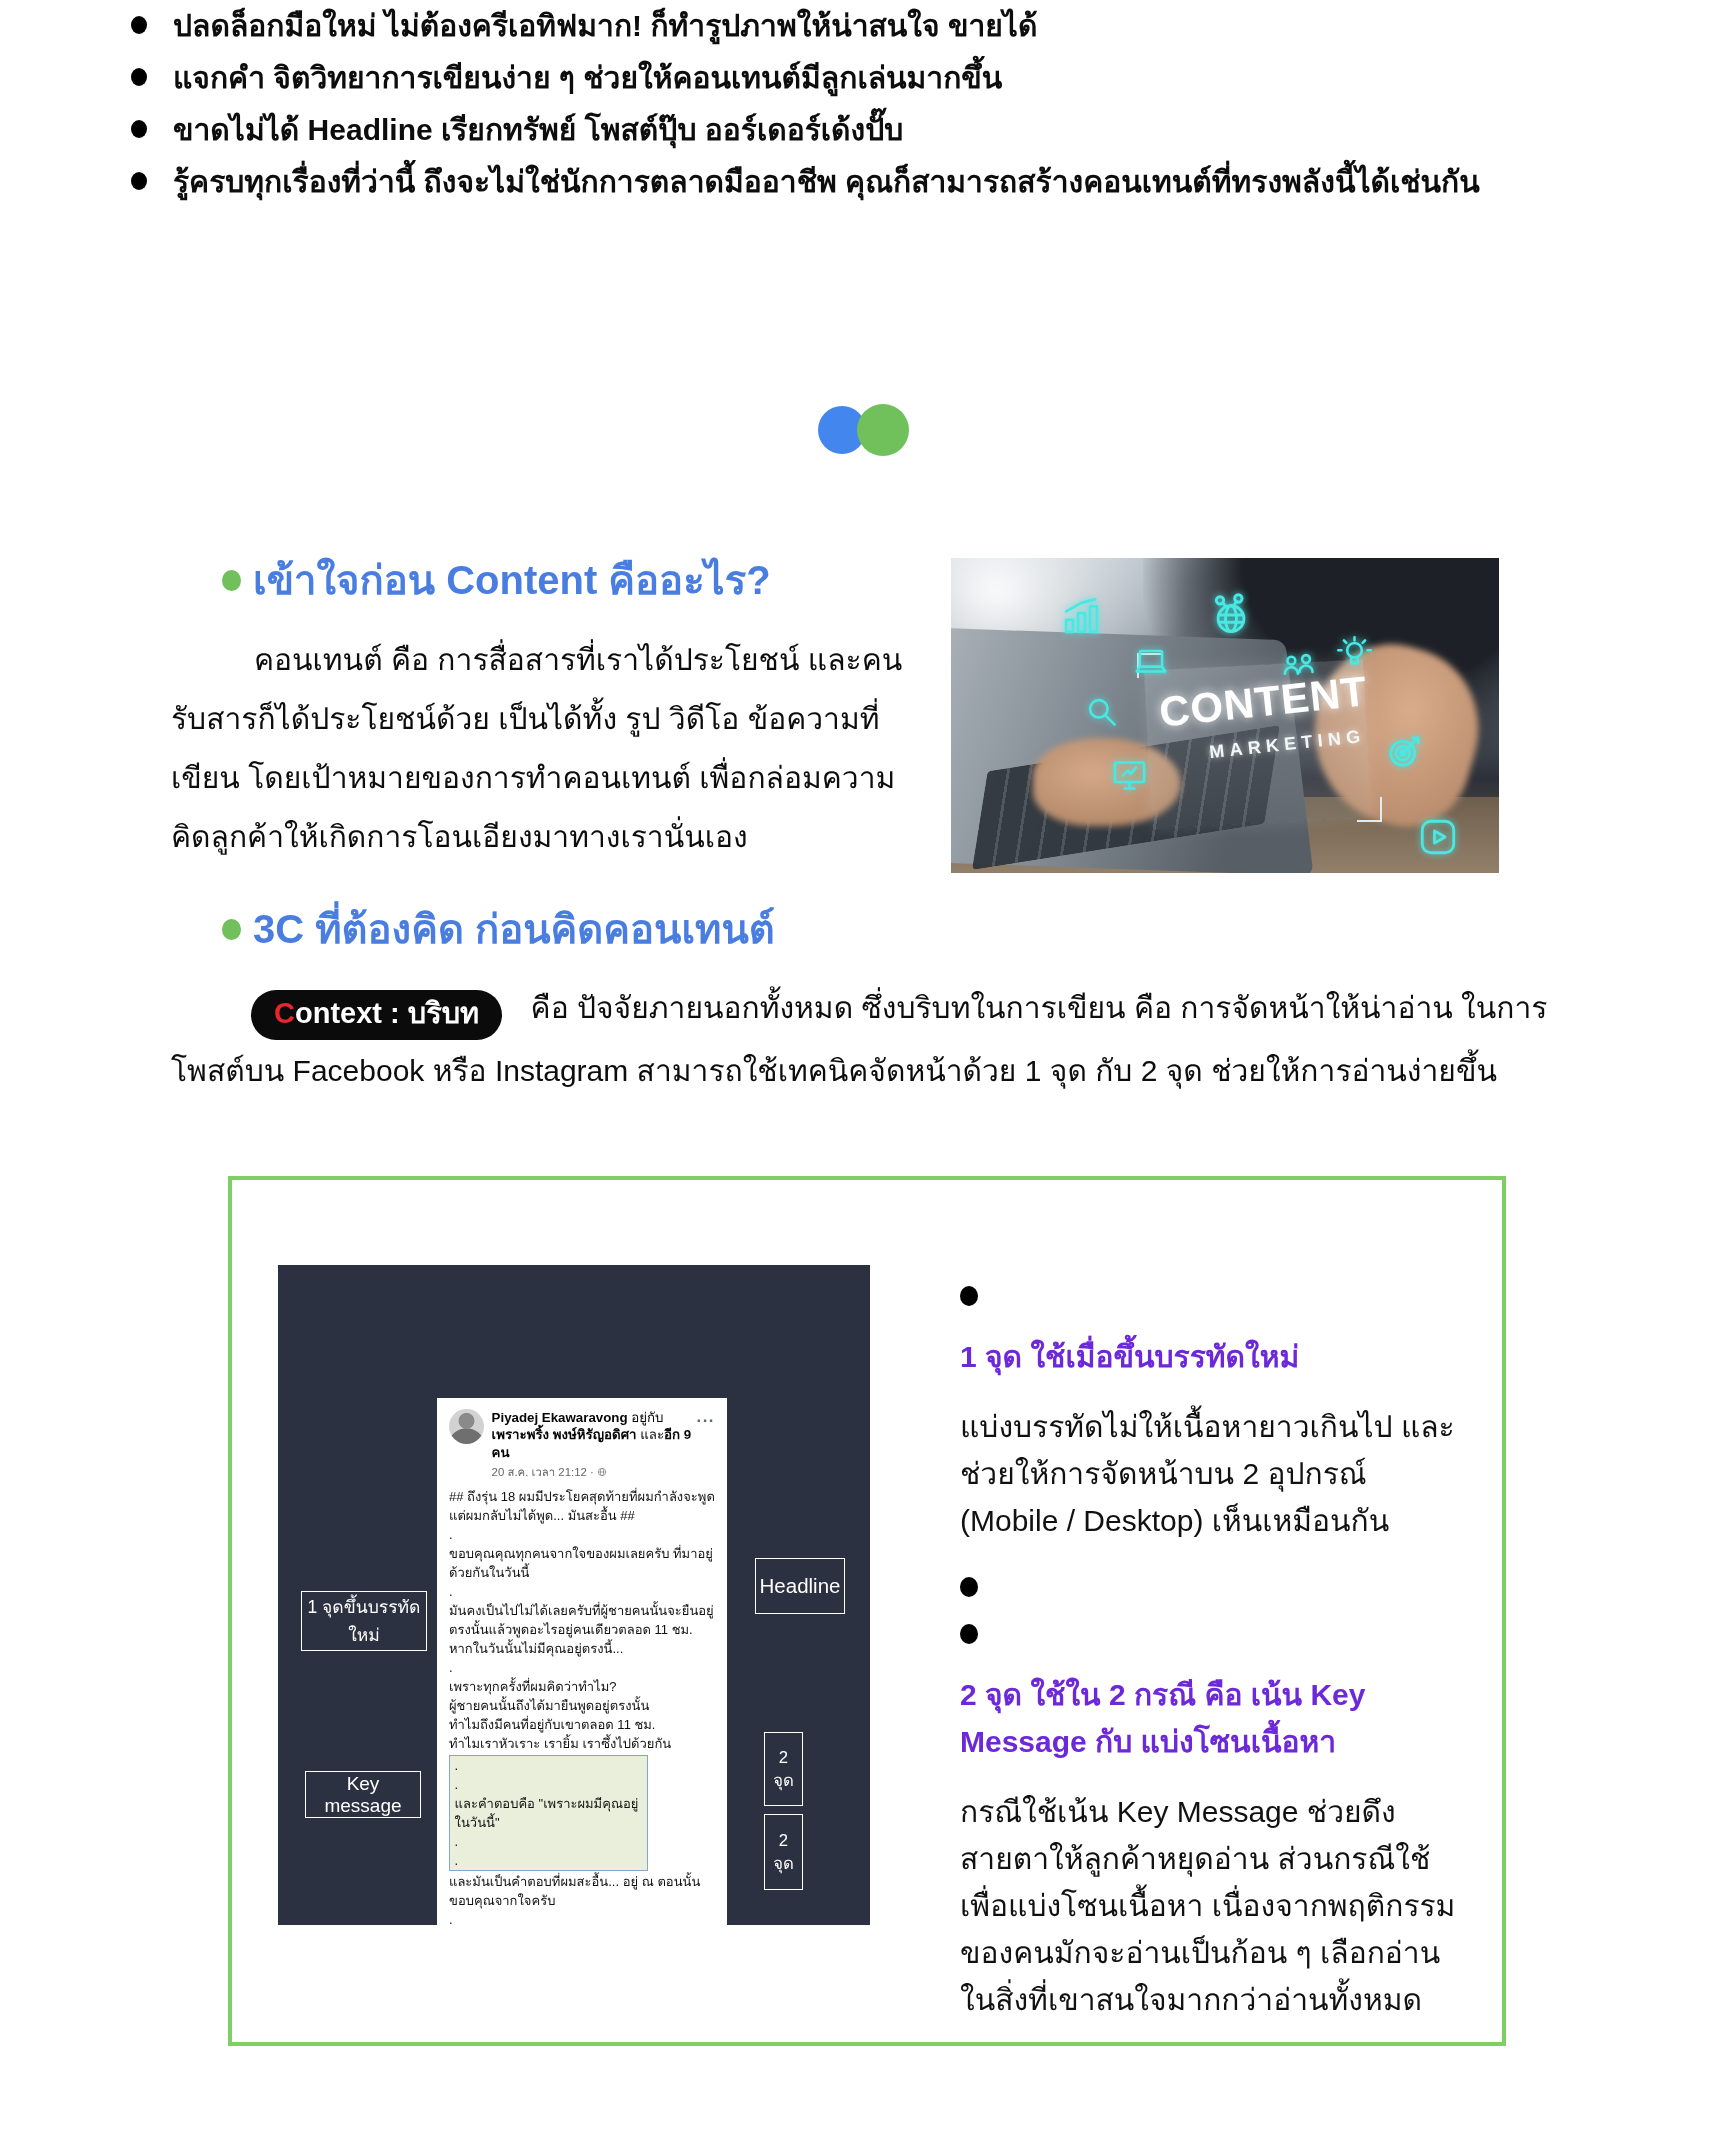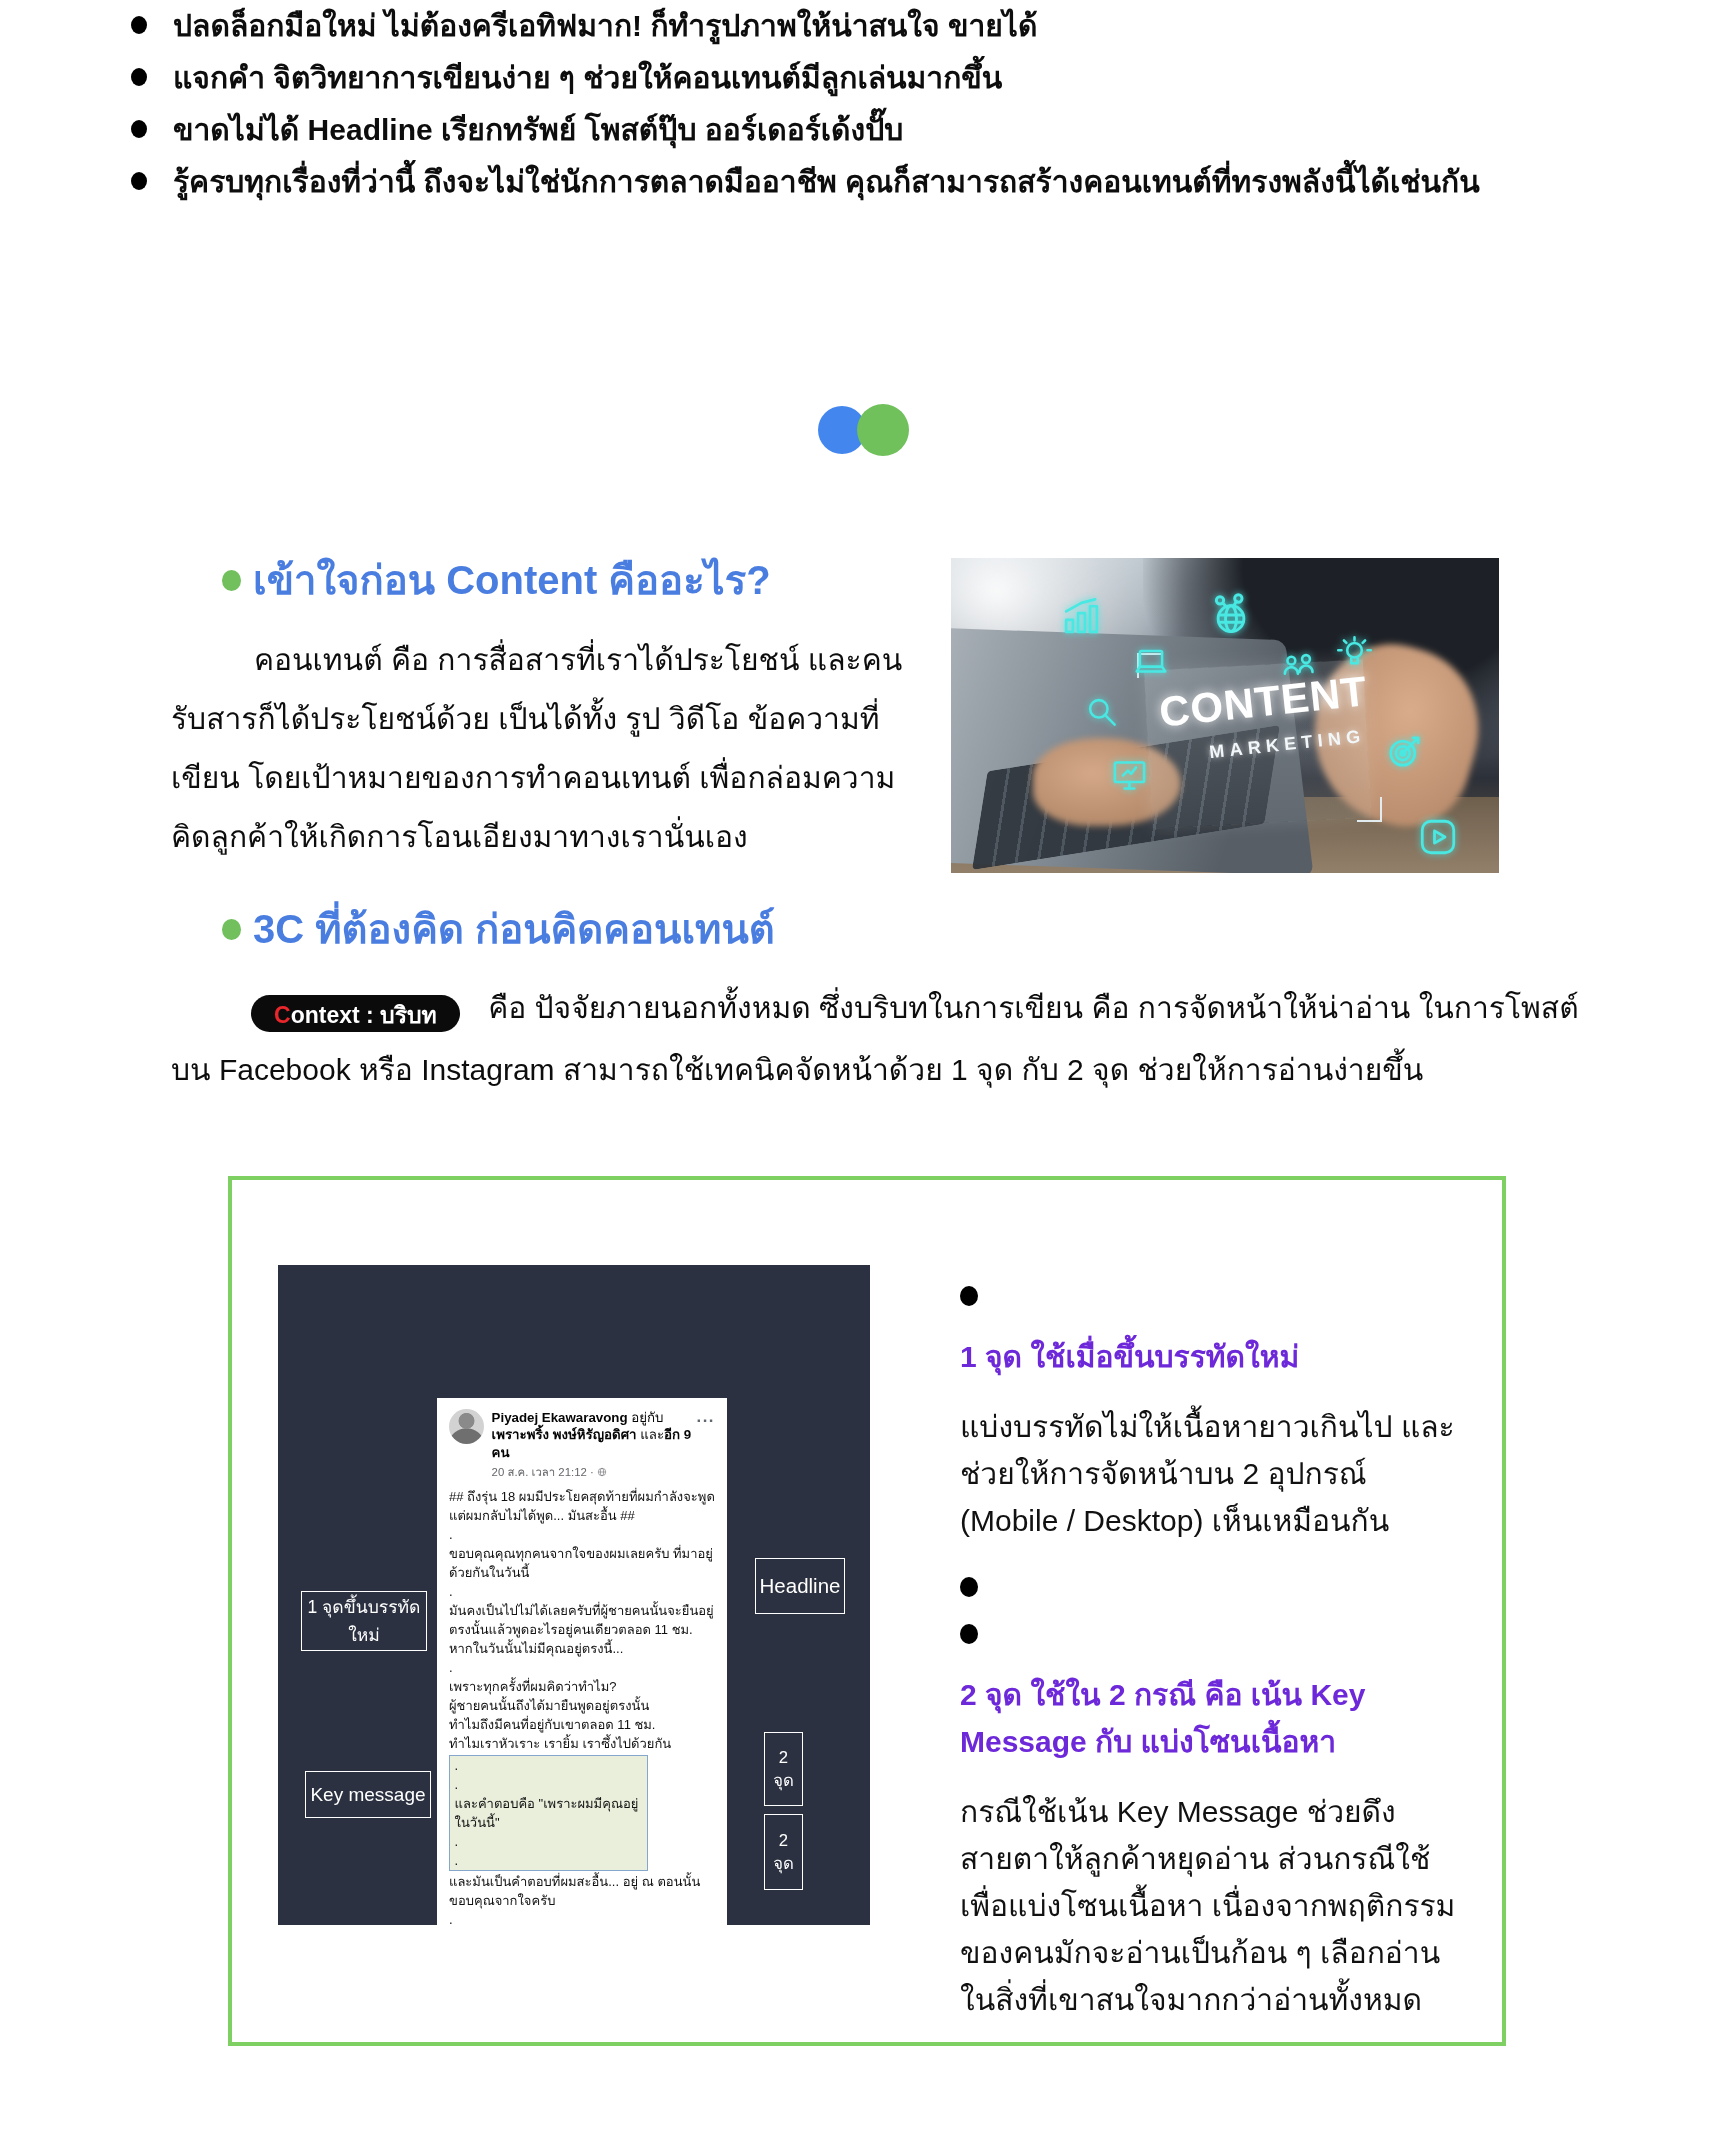--- a/index.html
+++ b/index.html
@@ -16,21 +16,21 @@
   .c-green{position:absolute;left:39px;top:0;width:52px;height:52px;border-radius:50%;background:#70c05c;}
 
   
   .sec-head{position:absolute;display:flex;align-items:center;gap:12px;}
   .sec-dot{width:19px;height:21px;border-radius:50%;background:#71c05d;flex:0 0 auto;}
   .sec-title{font-size:40px;font-weight:700;color:#4a7de0;margin:0;white-space:nowrap;}
 
   
   .body1{position:absolute;left:171px;top:630px;width:732px;font-size:30px;line-height:59px;text-indent:83px;margin:0;}
   .context-para{position:absolute;left:171px;top:977px;width:1438px;font-size:30px;line-height:62px;text-indent:80px;margin:0;}
-  .pill{display:inline-block;background:#0b0b0b;color:#fff;font-weight:700;font-size:23px;line-height:1;padding:9px 23px 5px;border-radius:27px;margin-right:20px;text-indent:0;vertical-align:-4.6px;}
+  .pill{display:inline-block;background:#0b0b0b;color:#fff;font-weight:700;font-size:29px;line-height:1;padding:9px 23px 12px;border-radius:27px;margin-right:20px;text-indent:0;vertical-align:-4.6px;}
   .pill-c{color:#e8262b;}
 
   
   .photo{position:absolute;left:951px;top:558px;width:548px;height:315px;overflow:hidden;background:linear-gradient(180deg,#aeb7bf 0%,#59606b 45%,#2c3038 70%,#6e5f4d 100%);}
   .ph-window{position:absolute;left:-6%;top:-12%;width:48%;height:75%;background:radial-gradient(ellipse at 30% 30%,rgba(255,255,255,.95),rgba(214,224,230,.45) 58%,rgba(214,224,230,0) 75%);filter:blur(4.6px);}
   .ph-person{position:absolute;right:-10%;top:-28%;width:75%;height:95%;background:radial-gradient(ellipse at 60% 32%,#1d2127 42%,rgba(29,33,39,0) 72%);}
   .ph-desk{position:absolute;left:0;bottom:0;width:100%;height:24%;background:linear-gradient(#6e5f4d,#93806a);}
   .ph-laptop{position:absolute;left:-14%;bottom:2%;width:78%;height:74%;background:linear-gradient(115deg,#b3bac0 8%,#858e96 45%,#575e66 82%);transform:skewY(9deg) rotate(-7deg);border-radius:10.6px;}
   .ph-keys{position:absolute;left:5%;bottom:9%;width:54%;height:30%;transform:rotate(-9deg) skewX(-18deg);background:repeating-linear-gradient(90deg,#2e343b 0 20px,#4a525b 20px 23px),repeating-linear-gradient(0deg,rgba(0,0,0,.4) 0 11.4px,rgba(255,255,255,.10) 11.4px 13.7px);border-radius:4.6px;opacity:.92;}
   .ph-hand-left{position:absolute;left:15%;bottom:15%;width:27%;height:28%;background:radial-gradient(ellipse at 40% 40%,#d4a888,#a77e5f);border-radius:50% 60% 55% 45%;filter:blur(3px);}
@@ -58,21 +58,21 @@
   .fb-time{font-size:11.4px;color:#65676b;margin-top:2.3px;display:flex;align-items:center;gap:3px;}
   .fb-globe svg{display:block;stroke:#65676b;fill:none;stroke-width:1.4;}
   .fb-menu{position:absolute;right:0;top:-1.5px;color:#606770;font-size:16.7px;font-weight:700;letter-spacing:1.5px;}
   .fb-line{margin:0;font-size:13px;line-height:19px;color:#111;word-break:break-word;}
   .fb-highlight{background:#e9efdb;border:1.5px solid #86a7cc;padding:0 4.6px;margin:1.5px 67px 1.5px 0;}
 
   
   .ann{position:absolute;box-sizing:border-box;border:1.5px solid #ffffff;color:#ffffff;display:flex;align-items:center;justify-content:center;text-align:center;background:transparent;}
   .ann-newline{left:23px;top:326px;width:126px;height:60px;font-size:17.5px;}
   .ann-headline{left:477px;top:293px;width:90px;height:56px;font-size:20.5px;}
-  .ann-keymsg{left:27px;top:506px;width:126px;height:47px;font-size:19px;}
+  .ann-keymsg{left:27px;top:506px;width:116px;height:47px;font-size:19px;}
   .ann-pts{width:39px;flex-direction:column;justify-content:center;font-size:16.7px;line-height:23px;}
   .ann-pts1{left:486px;top:467px;height:74px;}
   .ann-pts2{left:486px;top:549px;height:76px;}
 
   
   .right-col{position:absolute;left:728px;top:85px;width:505px;}
   .rc-item{font-size:30px;line-height:47px;color:#111;margin:0 0 33px 0;}
   .rc-item.t-bullet{height:20px;margin:21px 0 27px 0;}
   .rc-item.t-bullet::before{content:"";display:block;width:18px;height:20px;border-radius:50%;background:#000;}
   .rc-item.t-red{color:#6d28d9;font-weight:700;margin:0 0 23px 0;}

